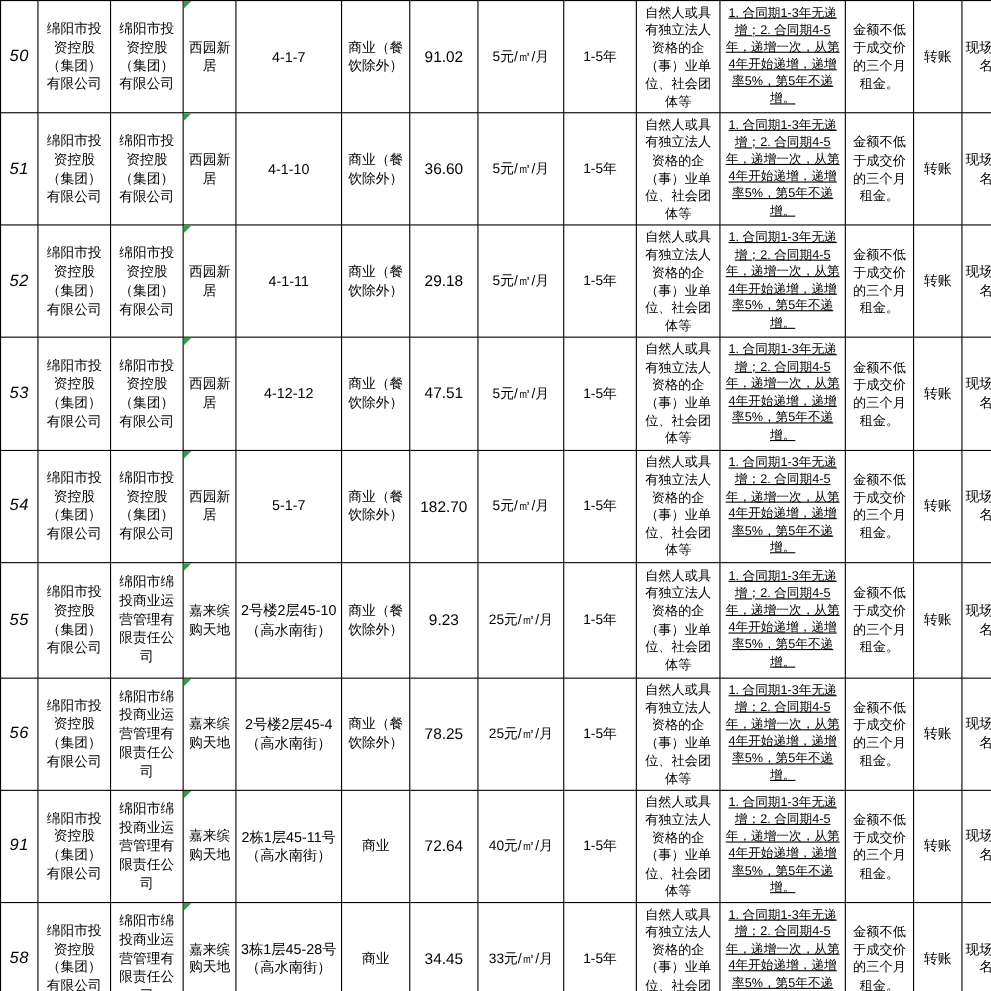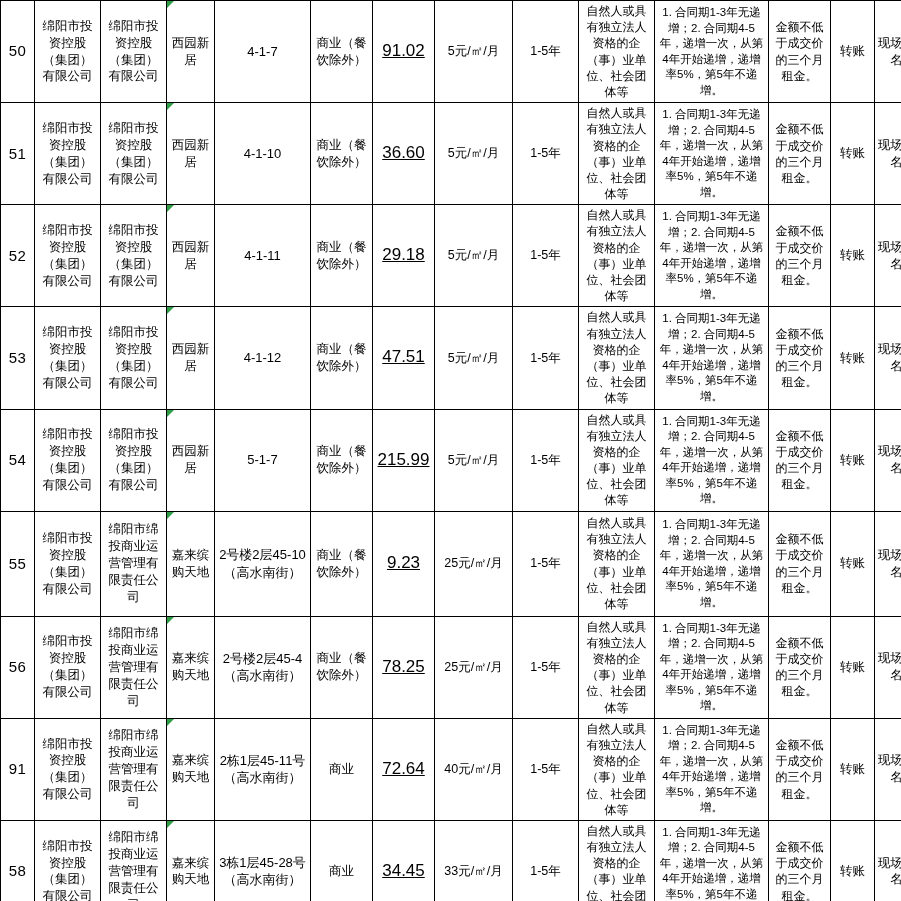--- a/index.html
+++ b/index.html
@@ -43,20 +43,21 @@
   col.c-term     { width: 66px; }
   col.c-tenant   { width: 76px; }
   col.c-increase { width: 114px; }
   col.c-deposit  { width: 62px; }
   col.c-payment  { width: 44px; }
   col.c-signup   { width: 44px; }
 
   td.idx {
     font-size: 15px;
     letter-spacing: 0.5px;
+    font-style: italic;
   }
   td.owner, td.agent {
     font-size: 12.5px;
     line-height: 1.5;
   }
   td.project {
     font-size: 12.5px;
     line-height: 1.5;
     position: relative;
   }
@@ -71,41 +72,41 @@
   }
   td.unit {
     font-size: 13px;
     line-height: 1.5;
   }
   td.usage {
     font-size: 12.5px;
     line-height: 1.5;
   }
   td.area {
-    font-size: 17px;
-    text-decoration: underline;
+    font-size: 14px;
   }
   td.price {
     font-size: 12.5px;
     margin-top: 44px;
   }
   td.term {
     font-size: 12.5px;
   }
   td.tenant {
     font-size: 12px;
     line-height: 1.45;
     text-align: center;
   }
   td.increase {
     font-size: 11.5px;
     line-height: 1.45;
     text-align: left;
     padding-left: 4px;
     padding-right: 3px;
+    text-decoration: underline;
   }
   td.deposit {
     font-size: 12px;
     line-height: 1.5;
     margin-top: 10px;
   }
   td.payment, td.signup {
     font-size: 12.5px;
     line-height: 1.5;
   }
@@ -178,39 +179,39 @@
           <td class="increase">1. 合同期1-3年无递增；2. 合同期4-5年，递增一次，从第4年开始递增，递增率5%，第5年不递增。</td>
           <td class="deposit">金额不低于成交价的三个月租金。</td>
           <td class="payment">转账</td>
           <td class="signup">现场报名</td>
         </tr>
         <tr style="height: 93px;">
           <td class="idx">53</td>
           <td class="owner">绵阳市投资控股（集团）有限公司</td>
           <td class="agent">绵阳市投资控股（集团）有限公司</td>
           <td class="project">西园新居<span class="marker"></span></td>
-          <td class="unit">4-1-12</td>
+          <td class="unit">4-12-12</td>
           <td class="usage">商业（餐饮除外）</td>
           <td class="area">47.51</td>
           <td class="price">5元/㎡/月</td>
           <td class="term">1-5年</td>
           <td class="tenant">自然人或具有独立法人资格的企（事）业单位、社会团体等</td>
           <td class="increase">1. 合同期1-3年无递增；2. 合同期4-5年，递增一次，从第4年开始递增，递增率5%，第5年不递增。</td>
           <td class="deposit">金额不低于成交价的三个月租金。</td>
           <td class="payment">转账</td>
           <td class="signup">现场报名</td>
         </tr>
         <tr style="height: 98px;">
           <td class="idx">54</td>
           <td class="owner">绵阳市投资控股（集团）有限公司</td>
           <td class="agent">绵阳市投资控股（集团）有限公司</td>
           <td class="project">西园新居<span class="marker"></span></td>
           <td class="unit">5-1-7</td>
           <td class="usage">商业（餐饮除外）</td>
-          <td class="area">215.99</td>
+          <td class="area">182.70</td>
           <td class="price">5元/㎡/月</td>
           <td class="term">1-5年</td>
           <td class="tenant">自然人或具有独立法人资格的企（事）业单位、社会团体等</td>
           <td class="increase">1. 合同期1-3年无递增；2. 合同期4-5年，递增一次，从第4年开始递增，递增率5%，第5年不递增。</td>
           <td class="deposit">金额不低于成交价的三个月租金。</td>
           <td class="payment">转账</td>
           <td class="signup">现场报名</td>
         </tr>
         <tr style="height: 105px;">
           <td class="idx">55</td>

